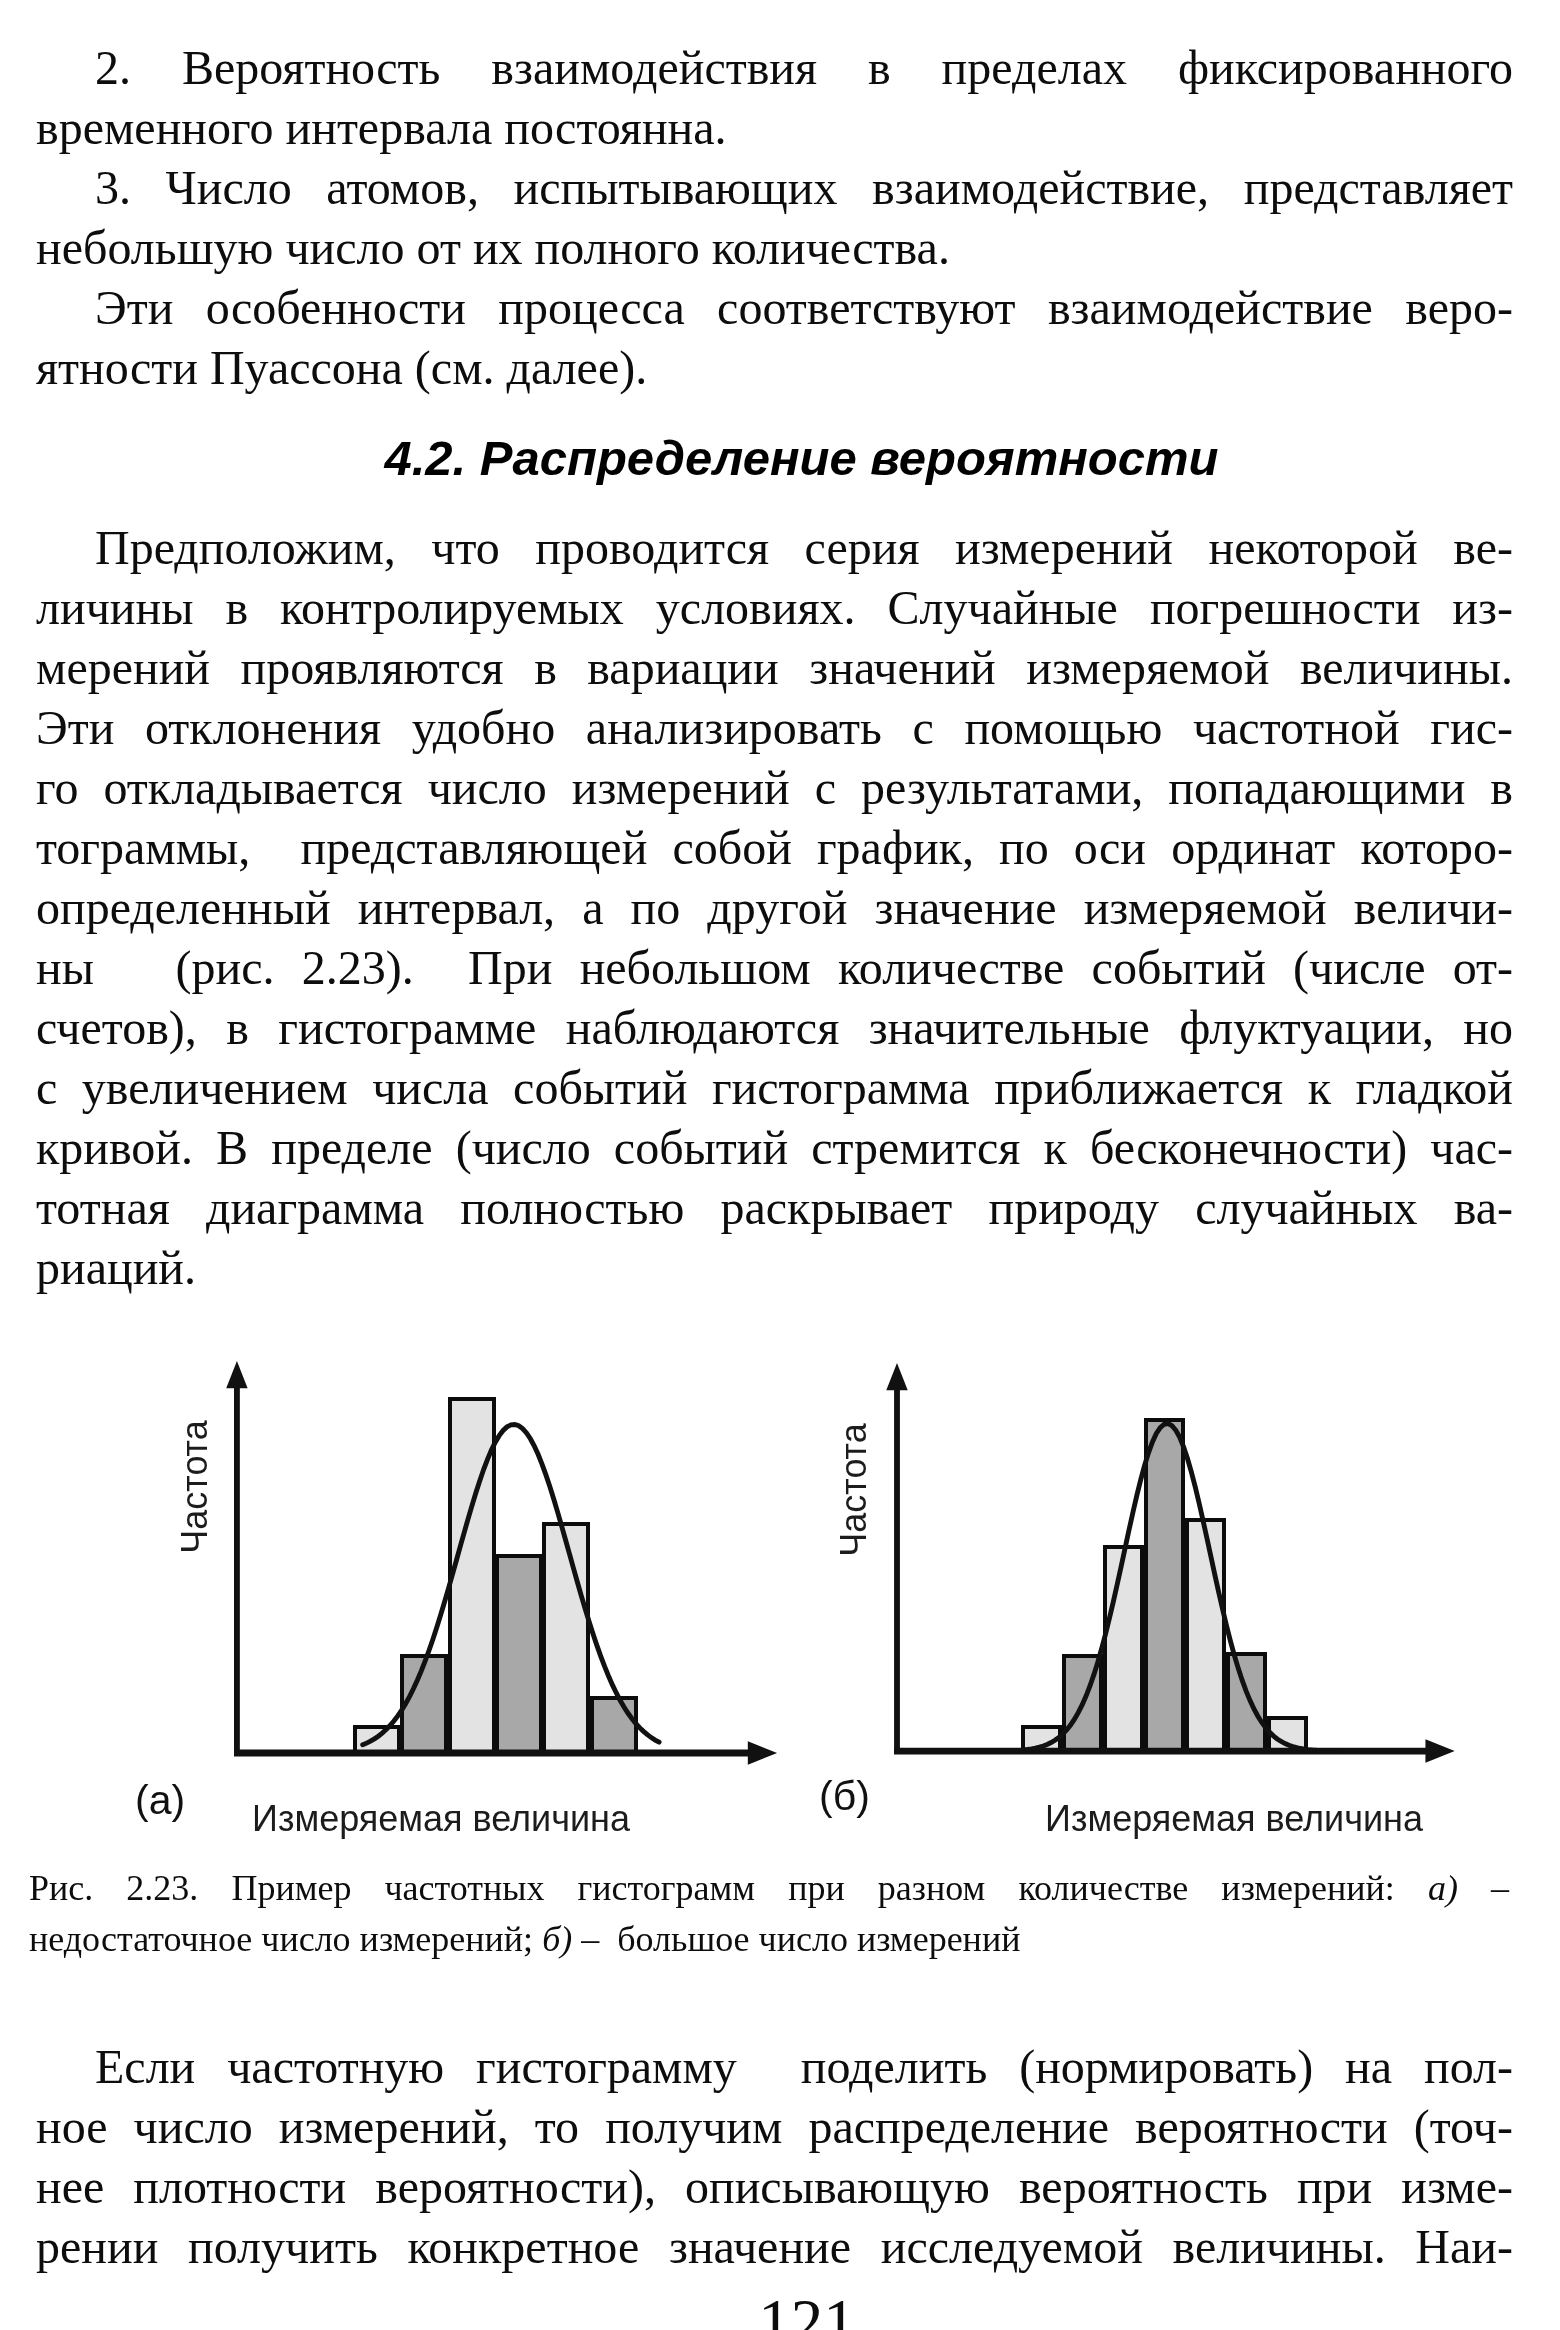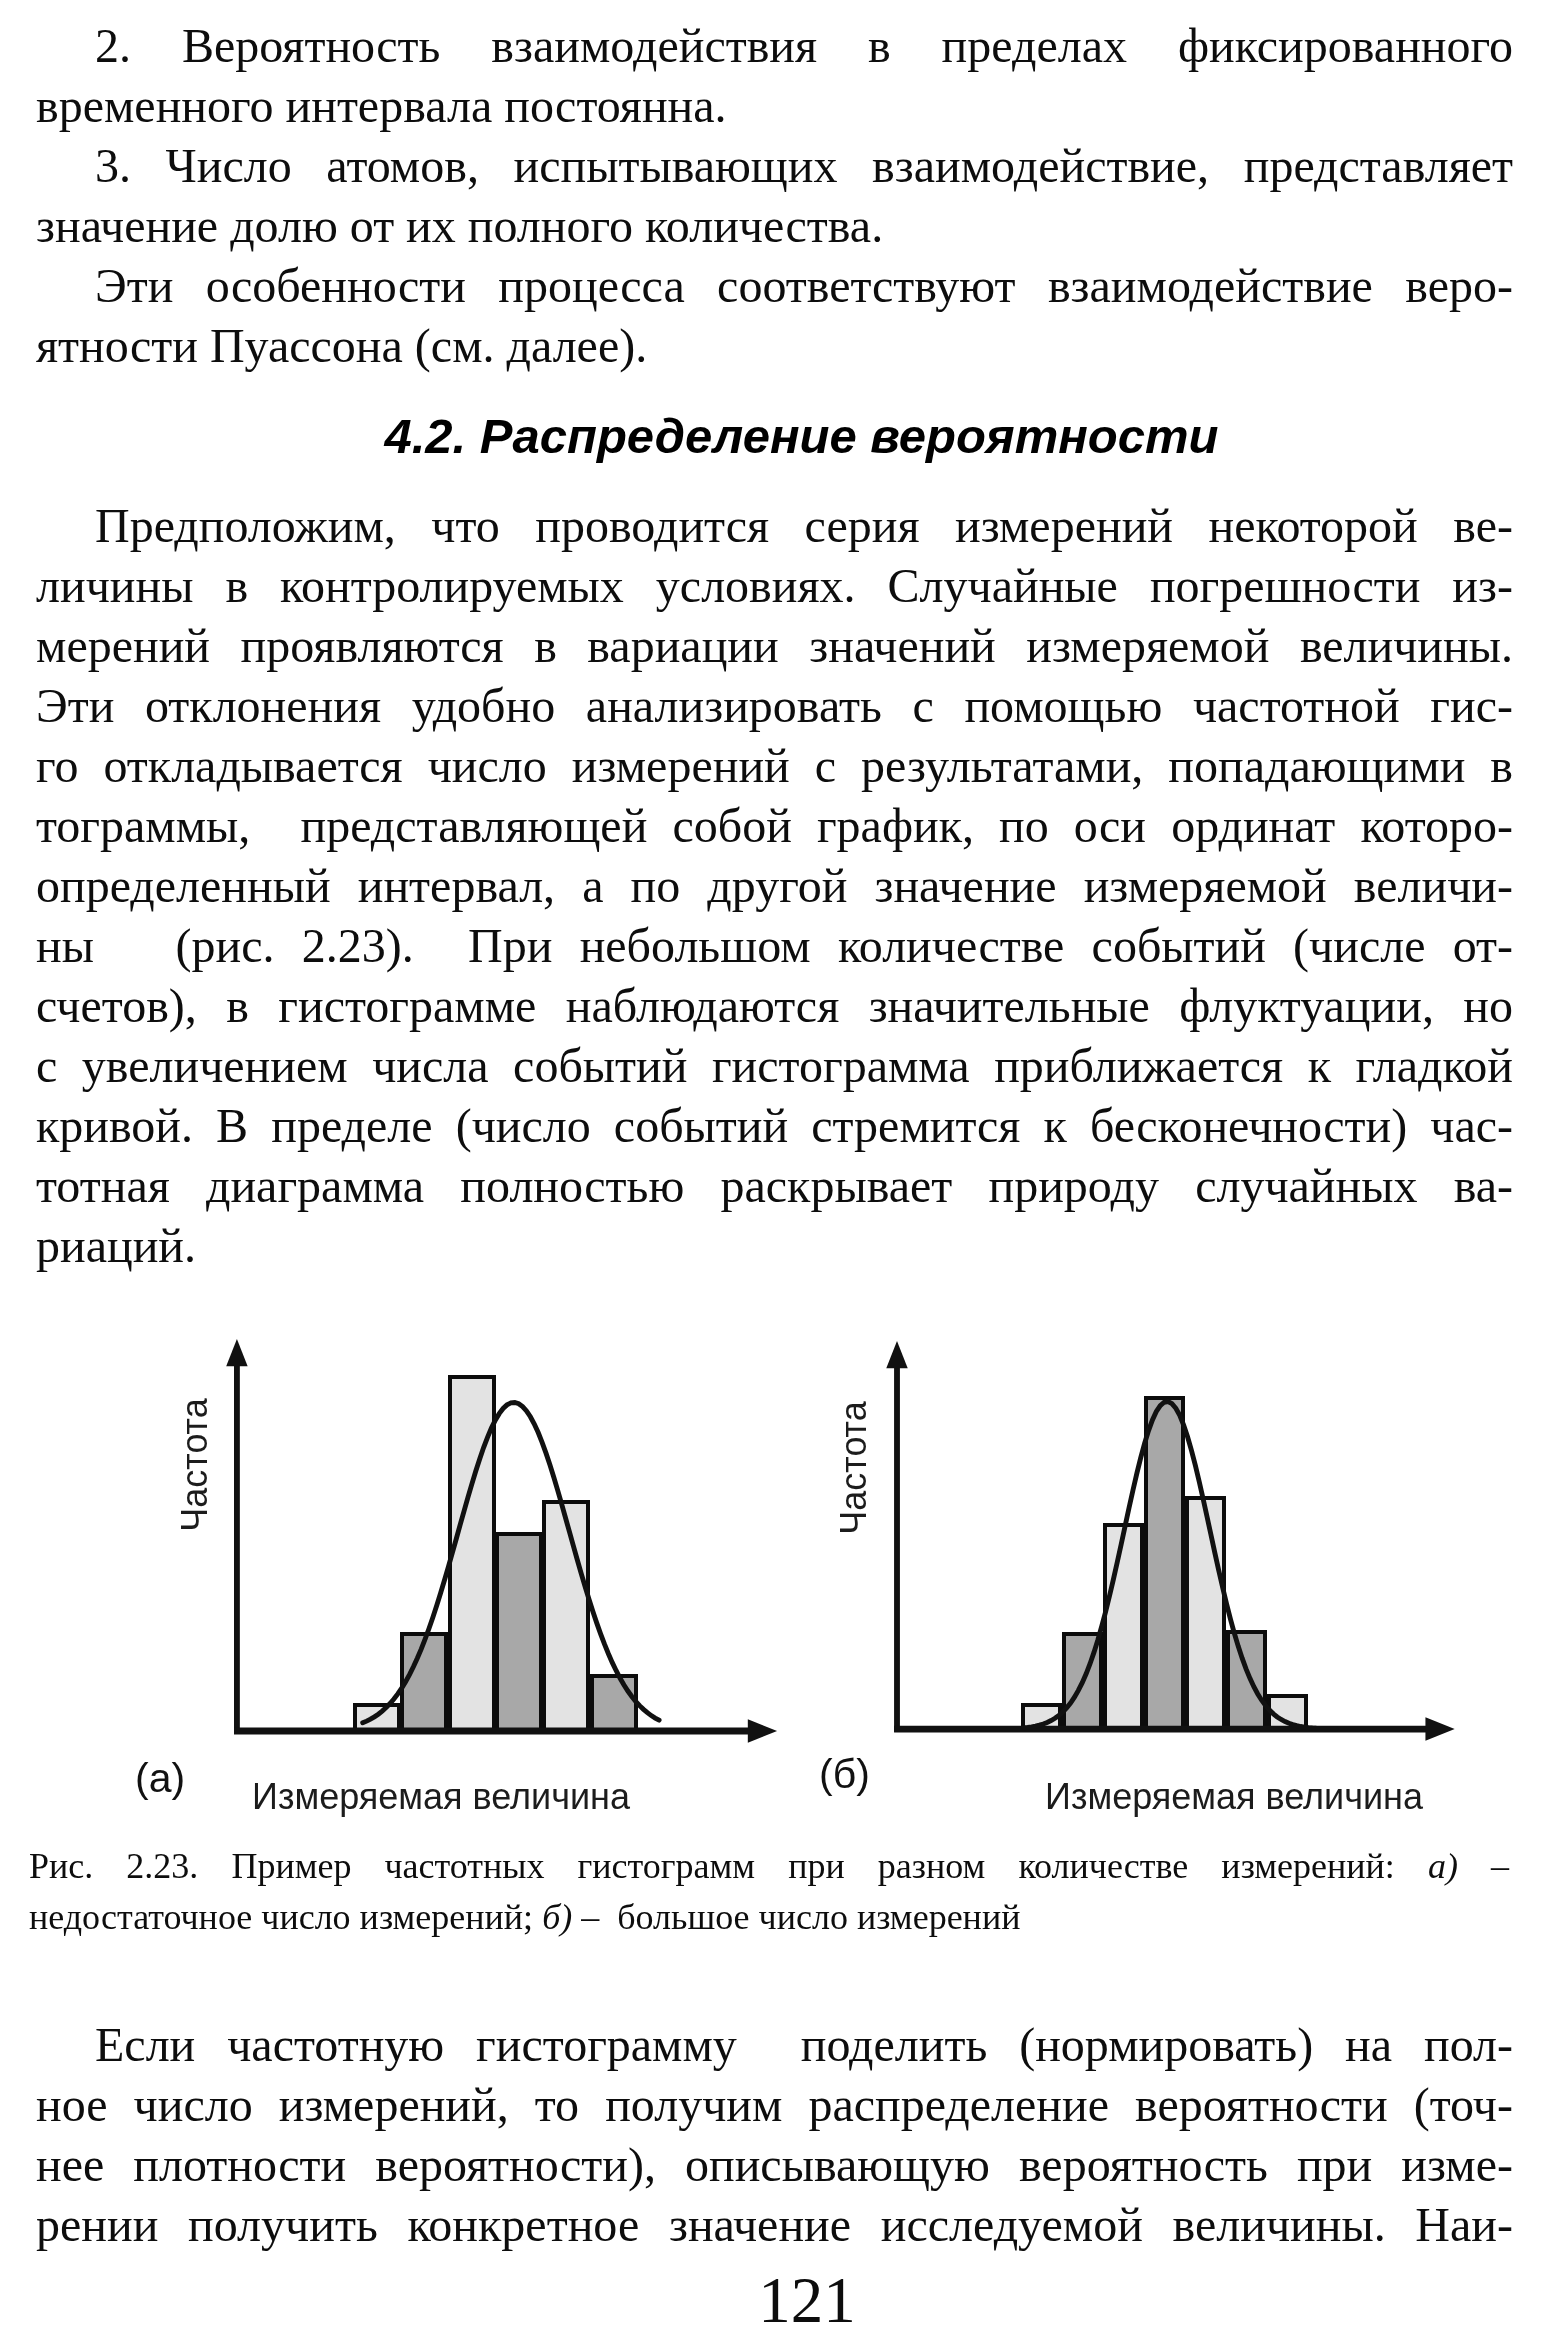--- a/index.html
+++ b/index.html
@@ -4,21 +4,21 @@
 <style>
   html,body{margin:0;padding:0;background:#ffffff;}
   .page{
     position:relative;
     width:1560px;height:2331px;
     background:#ffffff;
     overflow:hidden;
     color:#0d0d0d;
     font-family:"Liberation Serif", serif;
   }
-  .textcol{padding:15.6px 47px 0 36px;}
+  .textcol{padding:15.6px 47px 0 36px;margin-top:22px;}
   .ln{
     font-size:48px;
     line-height:60px;
     text-align:justify;
     text-align-last:justify;
     white-space:normal;
     color:#0d0d0d;
   }
   .ln.lastln{text-align-last:left;}
   .ln.ind{text-indent:59px;}
@@ -86,21 +86,21 @@
 </head>
 <body>
 
 <div class="page">
 
   <div class="textcol">
     <div class="para">
       <div class="ln ind">2. Вероятность взаимодействия в пределах фиксированного</div>
       <div class="ln lastln">временного интервала постоянна.</div>
       <div class="ln ind">3. Число атомов, испытывающих взаимодействие, представляет</div>
-      <div class="ln lastln">значение долю от их полного количества.</div>
+      <div class="ln lastln">небольшую число от их полного количества.</div>
       <div class="ln ind">Эти особенности процесса соответствуют взаимодействие веро-</div>
       <div class="ln lastln">ятности Пуассона (см. далее).</div>
     </div>
 
     <div class="heading">4.2. Распределение вероятности</div>
 
     <div class="para para2">
       <div class="ln ind">Предположим, что проводится серия измерений некоторой ве-</div>
       <div class="ln">личины в контролируемых условиях. Случайные погрешности из-</div>
       <div class="ln">мерений проявляются в вариации значений измеряемой величины.</div>

